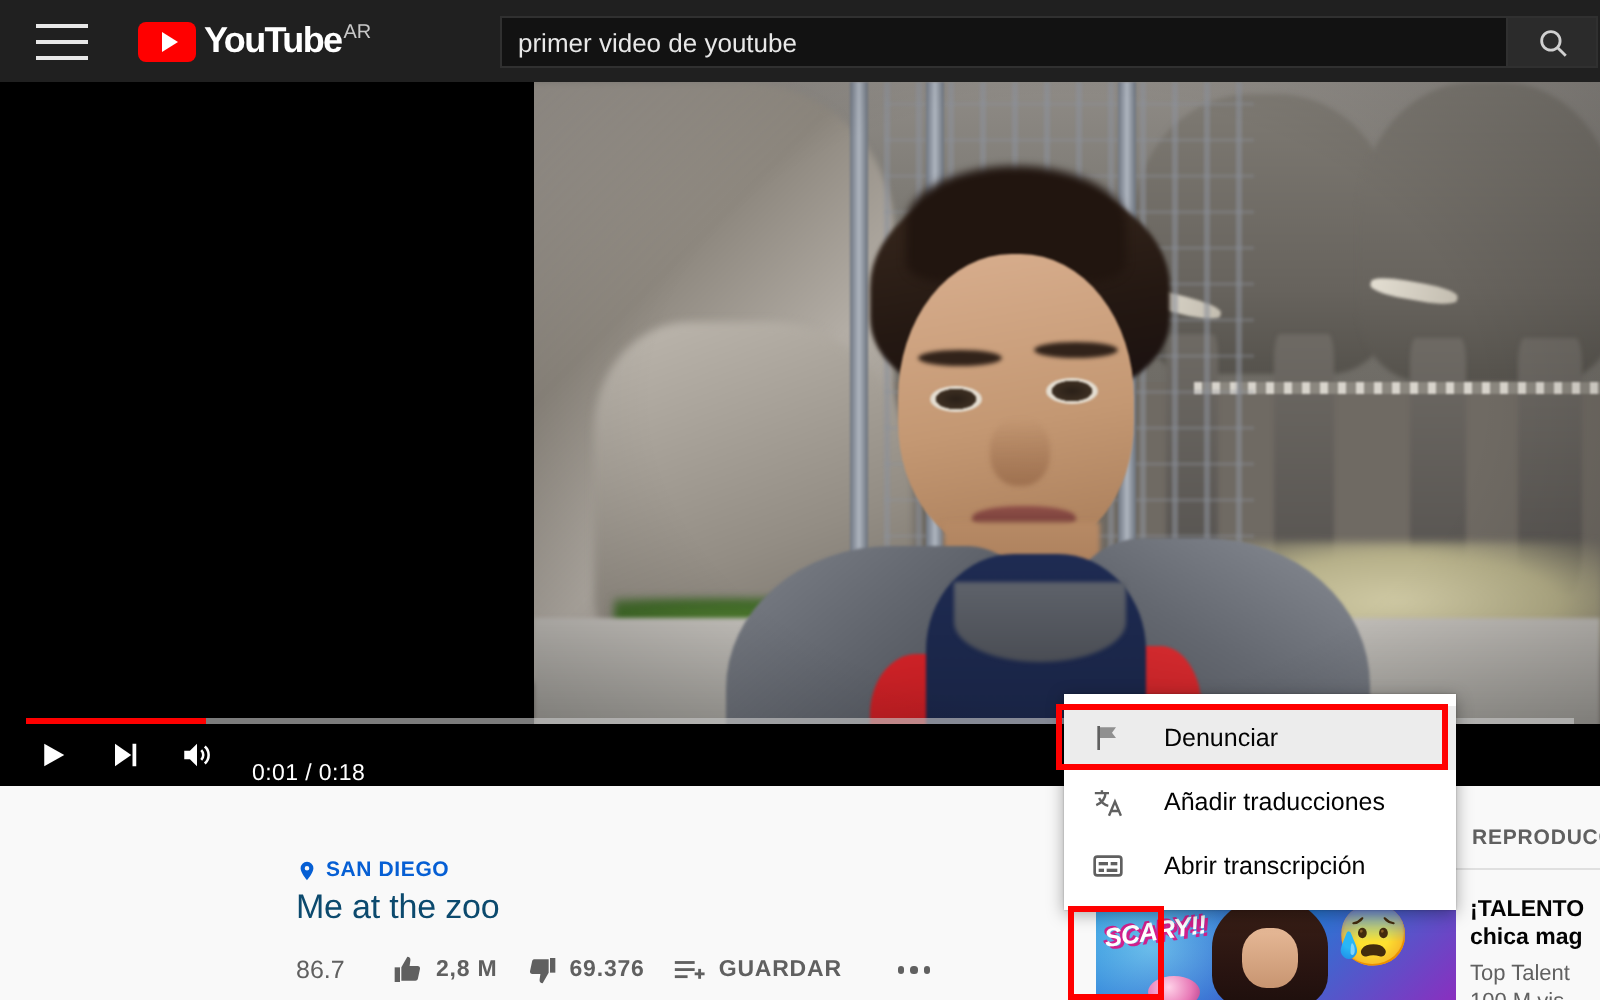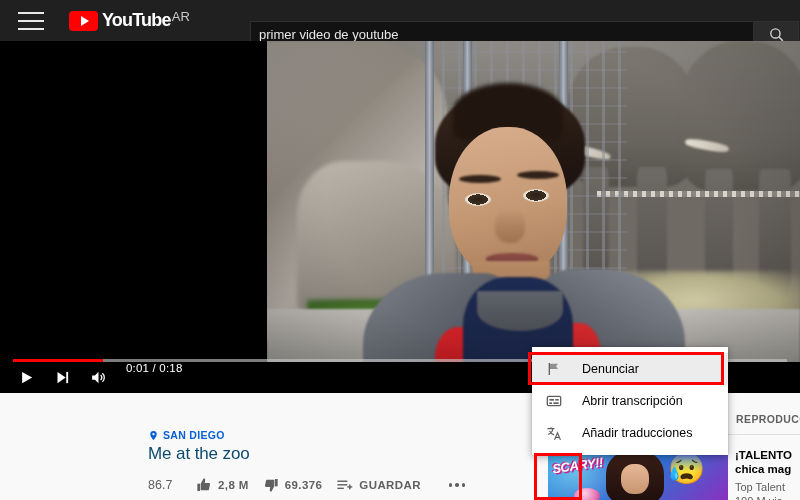--- a/index.html
+++ b/index.html
@@ -41,30 +41,29 @@
     border-left: 8px solid #fff;
     border-top: 5px solid transparent;
     border-bottom: 5px solid transparent;
     margin-left: 2px;
   }
   .yt-word {
     color: #fff; font-size: 18px; font-weight: bold;
     letter-spacing: -0.8px;
   }
   .yt-country {
-    color: #c8c8c8; font-size: 13px;
+    color: #c8c8c8; font-size: 10px;
     vertical-align: super;
     margin-left: 1px; margin-top: -8px;
   }
 
   .searchwrap {
     position: absolute; left: 250px; top: 8px;
     display: flex; align-items: flex-start;
     height: 26px;
-    margin-top: 13px;
   }
   .searchbox {
     width: 504px; height: 26px;
     background: #121212;
     border: 1px solid #303030;
     color: #e8e8e8;
     font-size: 13px;
     padding: 0 8px;
     font-family: "Liberation Sans", sans-serif;
     outline: none;
@@ -273,21 +272,21 @@
   }
   .progress-played {
     position: absolute; left: 13px; top: 0;
     width: 90px; height: 3px;
     background: #ff0000;
   }
   .controls {
     position: absolute; left: 0; bottom: 0;
     width: 800px; height: 31px;
     background: #000;
-    display: flex; align-items: flex-start;
+    display: flex; align-items: flex-end;
   }
   .ctrl-btn {
     width: 36px; height: 31px;
     display: flex; align-items: center; justify-content: center;
     cursor: pointer;
   }
   .ctrl-btn:first-child { margin-left: 8px; }
   .time-display {
     color: #fff; font-size: 11.5px;
     margin-left: 10px;
@@ -584,39 +583,39 @@
       <svg width="16" height="16" viewBox="0 0 24 24">
         <path d="M5 3v18" stroke="#606060" stroke-width="2"></path>
         <path d="M6 4h12l-3 4 3 4H6z" fill="#909090"></path>
       </svg>
     </span>
     <span class="ctx-label">Denunciar</span>
   </div>
 
   <div class="ctx-item">
     <span class="ctx-icon">
+      <svg width="17" height="17" viewBox="0 0 24 24">
+        <path d="M2 5h10M7 3v2M9.5 5c0 4-3 7-6.5 8.5M5 8.5c1.5 3 4 5 6.5 5.5" stroke="#606060" stroke-width="1.7" fill="none"></path>
+        <path d="M12 21l4.2-10 4.2 10M13.6 17.6h5.2" stroke="#606060" stroke-width="1.7" fill="none"></path>
+      </svg>
+    </span>
+    <span class="ctx-label">Añadir traducciones</span>
+  </div>
+
+  <div class="ctx-item">
+    <span class="ctx-icon">
       <svg width="16" height="16" viewBox="0 0 24 24">
         <rect x="2" y="5" width="20" height="14" rx="2" fill="none" stroke="#606060" stroke-width="2"></rect>
         <rect x="5" y="9" width="7" height="2.5" fill="#606060"></rect>
         <rect x="14" y="9" width="5" height="2.5" fill="#606060"></rect>
         <rect x="5" y="14" width="4" height="2.5" fill="#606060"></rect>
         <rect x="11" y="14" width="8" height="2.5" fill="#606060"></rect>
       </svg>
     </span>
     <span class="ctx-label">Abrir transcripción</span>
-  </div>
-
-  <div class="ctx-item">
-    <span class="ctx-icon">
-      <svg width="17" height="17" viewBox="0 0 24 24">
-        <path d="M2 5h10M7 3v2M9.5 5c0 4-3 7-6.5 8.5M5 8.5c1.5 3 4 5 6.5 5.5" stroke="#606060" stroke-width="1.7" fill="none"></path>
-        <path d="M12 21l4.2-10 4.2 10M13.6 17.6h5.2" stroke="#606060" stroke-width="1.7" fill="none"></path>
-      </svg>
-    </span>
-    <span class="ctx-label">Añadir traducciones</span>
   </div>
 </div>
 
 <div class="red-highlight" id="hl-denunciar"></div>
 <div class="red-highlight" id="hl-more"></div>
 
 <div class="content">
   <div class="video-meta">
 
     <div class="loc-row">

